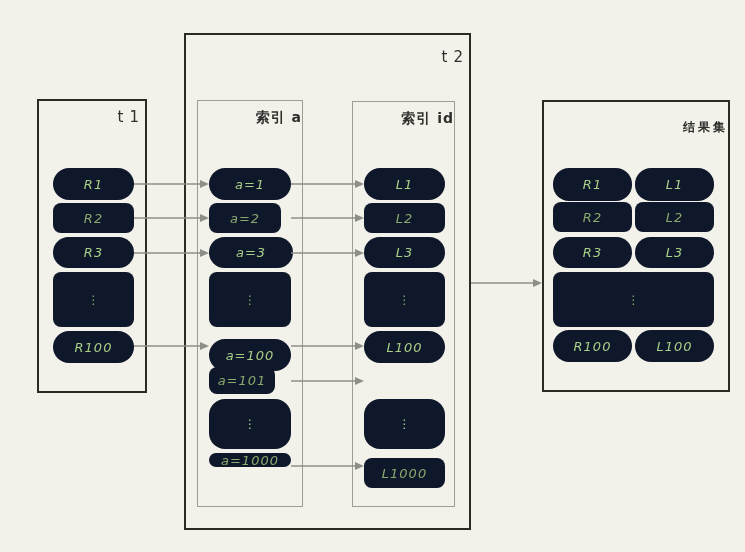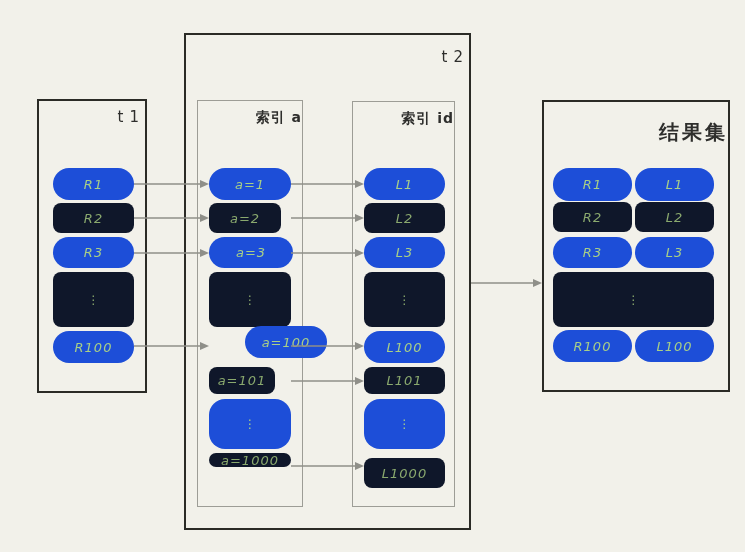--- a/index.html
+++ b/index.html
@@ -23,35 +23,35 @@
 
   .box-title {
     text-align: right;
     color: #2e2e2c;
     font-size: 15px;
     white-space: nowrap;
   }
   .title-plain  { margin-top: 7px;  letter-spacing: 6px; padding-left: 16px; }
   .title-plain2 { margin-top: 13px; letter-spacing: 6px; padding-left: 6px; }
   .title-cn     { margin-top: 8px;  font-weight: bold; font-size: 14px; letter-spacing: 1px; }
-  .title-cn-wide{ margin-top: 17px; font-weight: bold; font-size: 20px; letter-spacing: 3px; padding-left: 10px; }
+  .title-cn-wide{ margin-top: 17px; font-weight: bold; font-size: 12px; letter-spacing: 3px; padding-left: 10px; }
 
   .block {
     position: absolute;
     box-sizing: border-box;
     border-radius: 8px;
     display: flex;
     align-items: center;
     justify-content: center;
     font-style: italic;
     font-size: 13px;
     letter-spacing: 1px;
     z-index: 2;
   }
-  .tone-dark  { background: #1d4ed8; color: #a8cf87; border-radius: 16px; }
+  .tone-dark  { background: #0f172a; color: #a8cf87; border-radius: 16px; }
   .tone-light { background: #0f172a; color: #8aa96e; }
   .block.ellipsis { font-style: normal; font-size: 12px; letter-spacing: 0; line-height: 1; }
 
   .arrows-layer {
     position: absolute;
     left: 0; top: 0;
     width: 745px; height: 552px;
     z-index: 3;
     pointer-events: none;
   }
@@ -104,30 +104,29 @@
 
 <div class="block tone-dark" style="left: 53px; top: 168px; width: 81px; height: 32px;">R1</div>
     <div class="block tone-light" style="left: 53px; top: 203px; width: 81px; height: 30px;">R2</div>
     <div class="block tone-dark" style="left: 53px; top: 237px; width: 81px; height: 31px;">R3</div>
     <div class="block tone-light ellipsis" style="left: 53px; top: 272px; width: 81px; height: 55px;">⋮</div>
     <div class="block tone-dark" style="left: 53px; top: 331px; width: 81px; height: 32px;">R100</div>
     <div class="block tone-dark" style="left: 209px; top: 168px; width: 82px; height: 32px;">a=1</div>
     <div class="block tone-light" style="left: 209px; top: 203px; width: 72px; height: 30px;">a=2</div>
     <div class="block tone-dark" style="left: 209px; top: 237px; width: 84px; height: 31px;">a=3</div>
     <div class="block tone-light ellipsis" style="left: 209px; top: 272px; width: 82px; height: 55px;">⋮</div>
-    <div class="block tone-dark" style="left: 209px; top: 326px; width: 82px; height: 32px; margin-left: 36px;">a=100</div>
+    <div class="block tone-dark" style="left: 209px; top: 339px; width: 82px; height: 32px;">a=100</div>
     <div class="block tone-light" style="left: 209px; top: 367px; width: 66px; height: 27px;">a=101</div>
     <div class="block tone-dark ellipsis" style="left: 209px; top: 399px; width: 82px; height: 50px;">⋮</div>
     <div class="block tone-light" style="left: 209px; top: 453px; width: 82px; height: 14px;">a=1000</div>
     <div class="block tone-dark" style="left: 364px; top: 168px; width: 81px; height: 32px;">L1</div>
     <div class="block tone-light" style="left: 364px; top: 203px; width: 81px; height: 30px;">L2</div>
     <div class="block tone-dark" style="left: 364px; top: 237px; width: 81px; height: 31px;">L3</div>
     <div class="block tone-light ellipsis" style="left: 364px; top: 272px; width: 81px; height: 55px;">⋮</div>
     <div class="block tone-dark" style="left: 364px; top: 331px; width: 81px; height: 32px;">L100</div>
-    <div class="block tone-light" style="left: 364px; top: 367px; width: 81px; height: 27px;">L101</div>
     <div class="block tone-dark ellipsis" style="left: 364px; top: 399px; width: 81px; height: 50px;">⋮</div>
     <div class="block tone-light" style="left: 364px; top: 458px; width: 81px; height: 30px;">L1000</div>
     <div class="block tone-dark" style="left: 553px; top: 168px; width: 79px; height: 33px;">R1</div>
     <div class="block tone-dark" style="left: 635px; top: 168px; width: 79px; height: 33px;">L1</div>
     <div class="block tone-light" style="left: 553px; top: 202px; width: 79px; height: 30px;">R2</div>
     <div class="block tone-light" style="left: 635px; top: 202px; width: 79px; height: 30px;">L2</div>
     <div class="block tone-dark" style="left: 553px; top: 237px; width: 79px; height: 31px;">R3</div>
     <div class="block tone-dark" style="left: 635px; top: 237px; width: 79px; height: 31px;">L3</div>
     <div class="block tone-light ellipsis" style="left: 553px; top: 272px; width: 161px; height: 55px;">⋮</div>
     <div class="block tone-dark" style="left: 553px; top: 330px; width: 79px; height: 32px;">R100</div>

